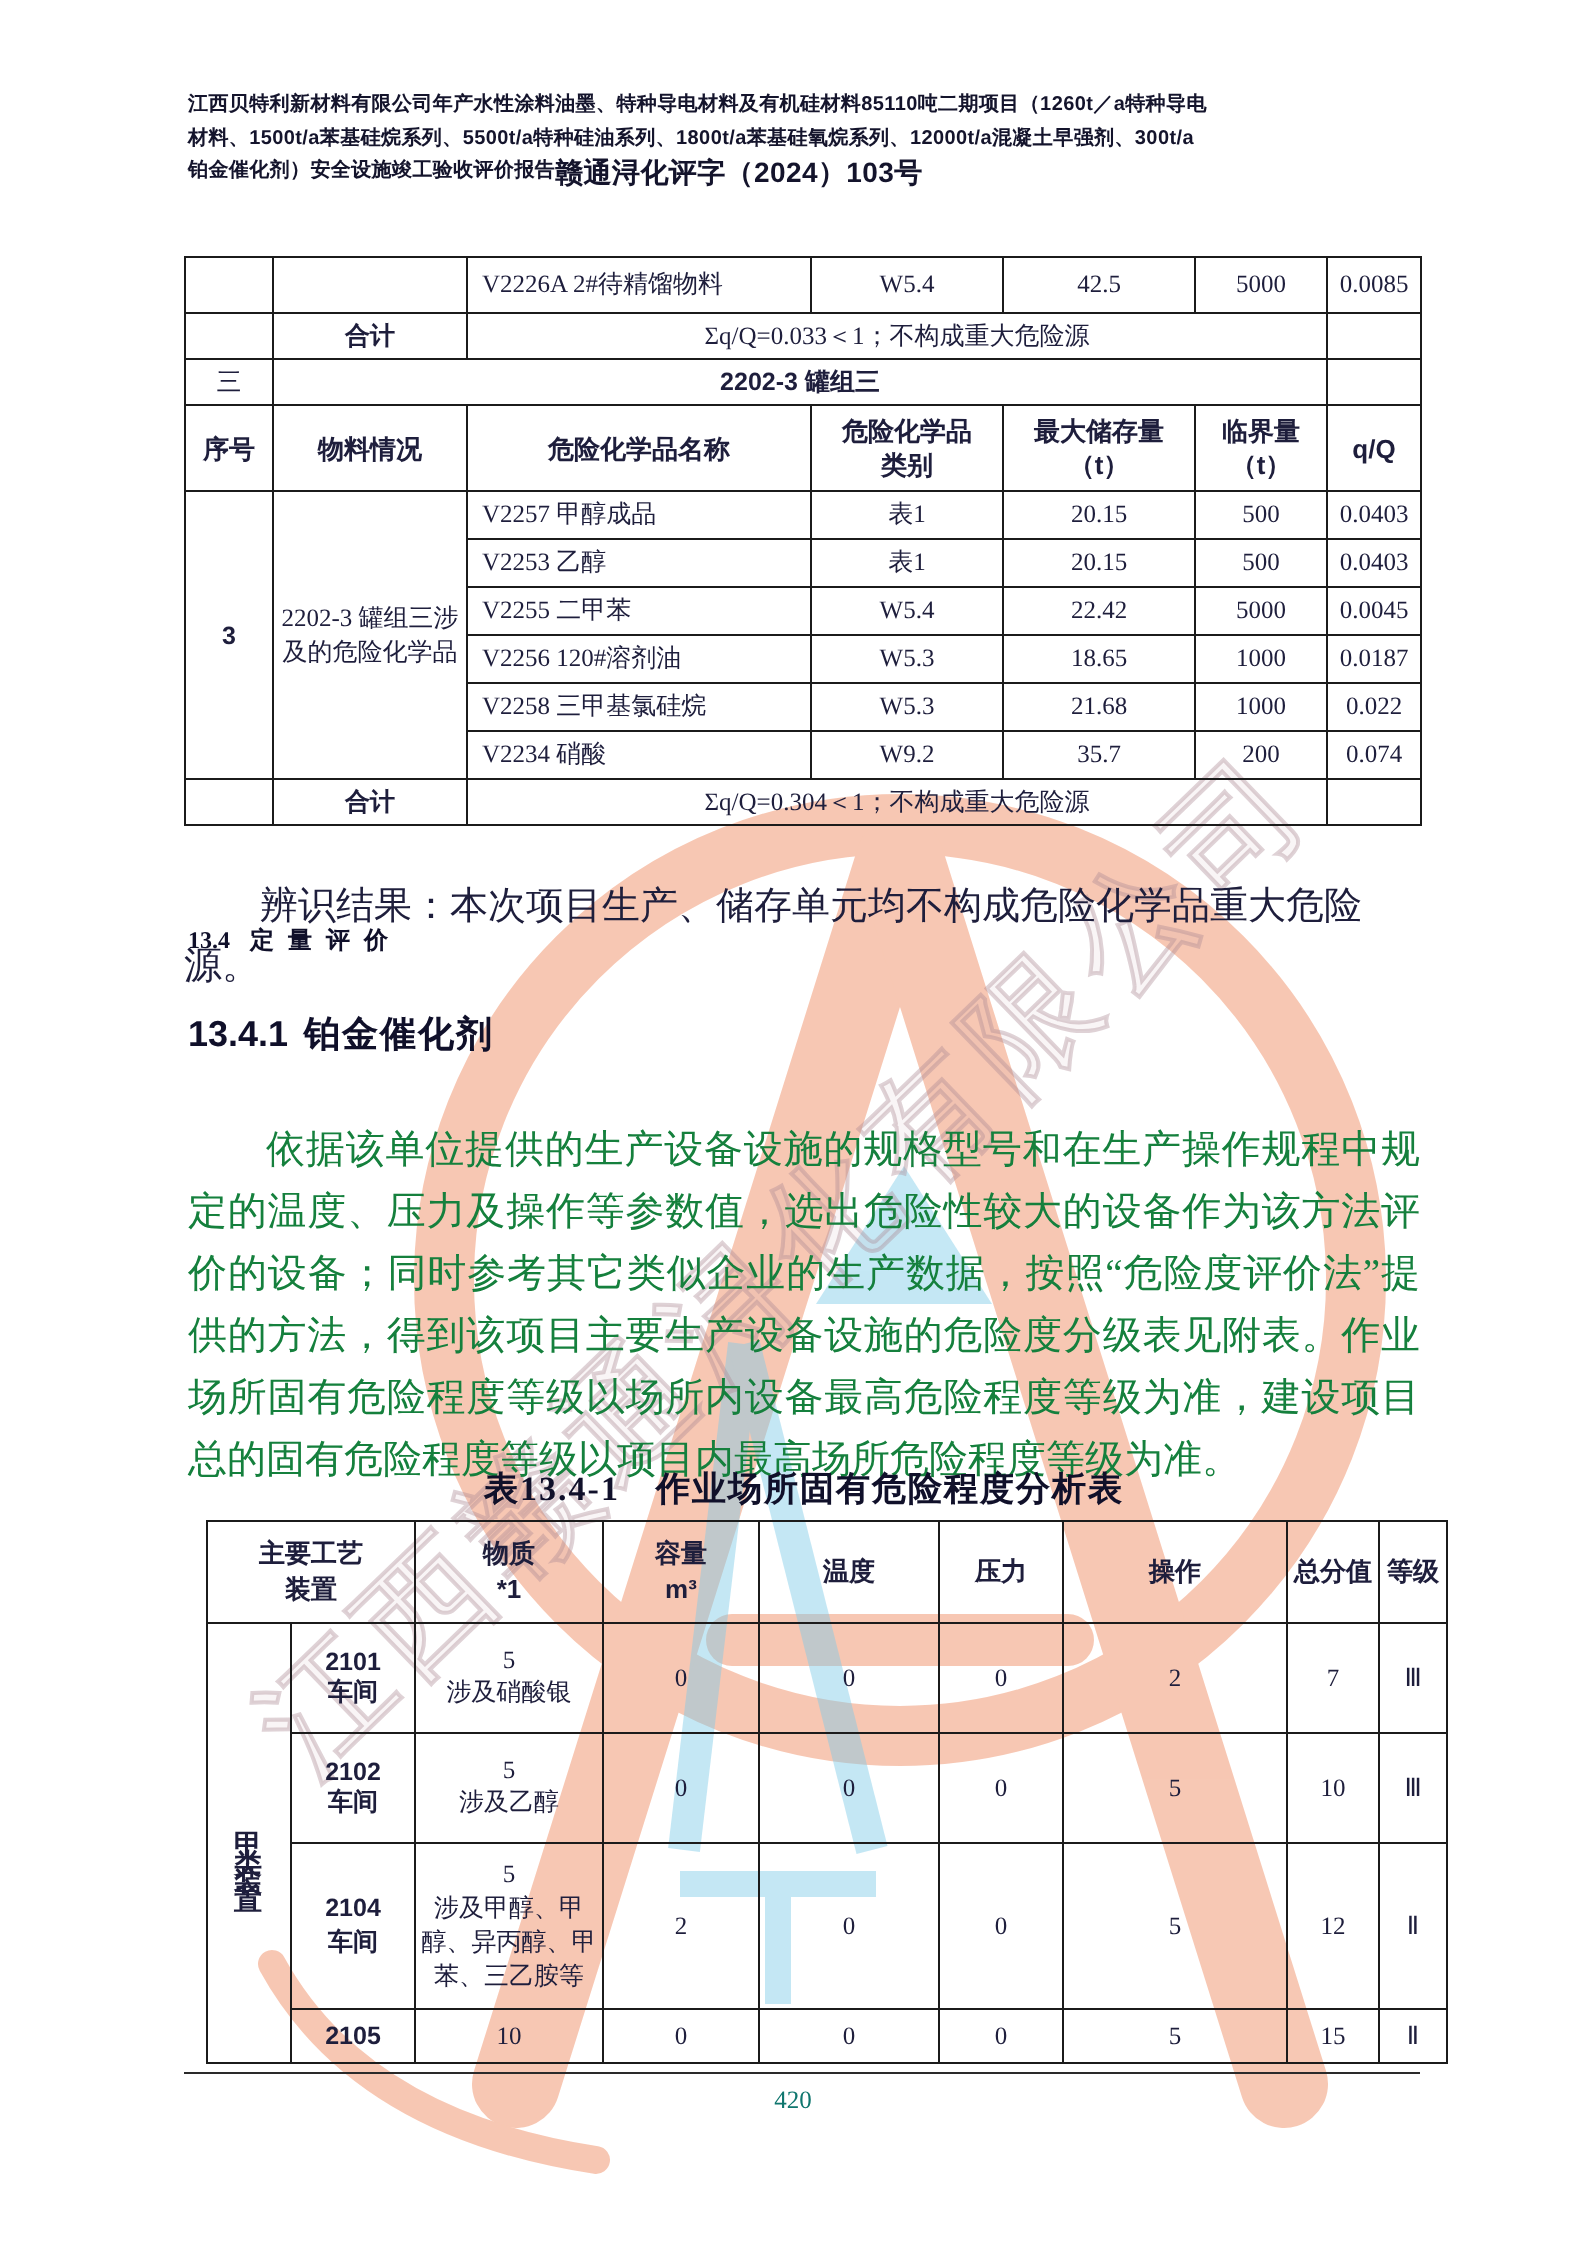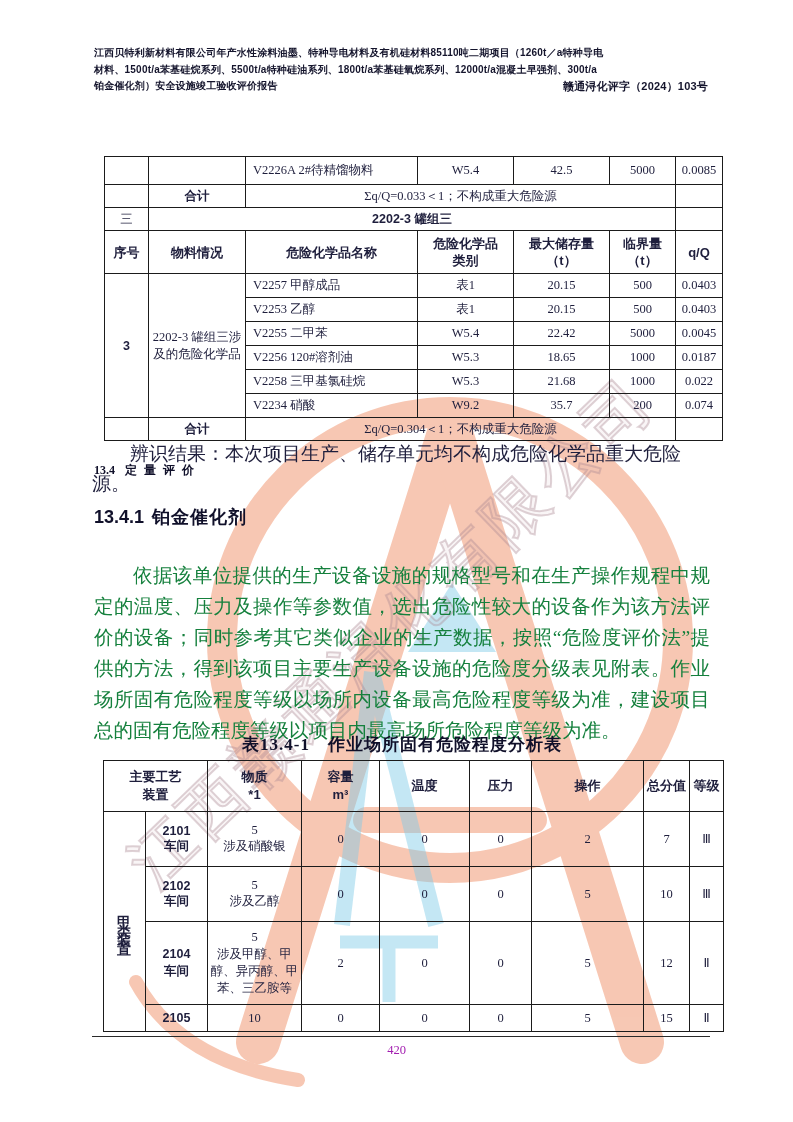--- a/index.html
+++ b/index.html
@@ -18,31 +18,31 @@
     -webkit-text-stroke:2px rgba(172,138,146,0.38);
     transform-origin:0 50%;transform:rotate(-44deg);
   }
   
   .doc-header{
     position:absolute;left:94px;top:45px;width:614px;
     font-family:"Liberation Sans",sans-serif;font-size:10px;font-weight:600;
     line-height:16.5px;color:#14142c;letter-spacing:0.2px;
   }
   .doc-header .ln{white-space:nowrap;}
-  .doc-header .ln3{display:flex;justify-content:space-between;white-space:nowrap;}
-  .doc-header .docnum{font-weight:700;font-size:11px;}
+  .doc-header .ln3{display:flex;white-space:nowrap;}
+  .doc-header .docnum{font-weight:700;font-size:14px;}
   
   table{border-collapse:collapse;table-layout:fixed;}
   td,th{border:1.4px solid #1b1b1b;text-align:center;vertical-align:middle;
         padding:0 2px;overflow:hidden;}
   th{font-family:"Liberation Sans",sans-serif;font-weight:700;font-size:13px;}
   .pre{white-space:pre-line;}
   .b{font-weight:700;font-family:"Liberation Sans",sans-serif;}
   
-  .t1{position:absolute;left:92px;top:156px;width:618px;font-size:12.5px;margin-left:12px;}
+  .t1{position:absolute;left:92px;top:128px;width:618px;font-size:12.5px;}
   .t1 td.name{text-align:left;padding-left:7px;}
   .t1 tr.r27 td{height:27px;}
   .t1 tr.r22 td{height:22px;}
   .t1 tr.head th{height:42px;line-height:17px;}
   .t1 tr.data td{height:23px;}
   
   .result-para{
     position:absolute;left:92px;top:420px;width:622px;
     font-size:19px;line-height:30px;text-indent:2em;color:#1e1e3c;
   }
@@ -77,21 +77,21 @@
   .t2 td.vert{
     writing-mode:vertical-lr;text-orientation:upright;letter-spacing:9px;
     font-weight:700;font-family:"Liberation Sans",sans-serif;font-size:14px;
     padding:0;
   }
   .t2 td.unit{font-weight:700;font-family:"Liberation Sans",sans-serif;}
   
   .footer-rule{position:absolute;left:92px;top:1036px;width:618px;
     border-top:1.5px solid #2a2a2a;}
   .page-num{position:absolute;left:0;top:1043px;width:793px;text-align:center;
-    font-size:12.5px;color:#a21caf;}
+    font-size:12.5px;color:#0f766e;}
 </style>
 </head>
 <body>
 
 <div class="page">
 
   <div class="wm">
     <svg width="793" height="1122" viewBox="0 0 793 1122">
       <g stroke="#f09169" fill="none" opacity="0.5" stroke-linecap="round">
         <circle cx="450" cy="640" r="228" stroke-width="30"></circle>

